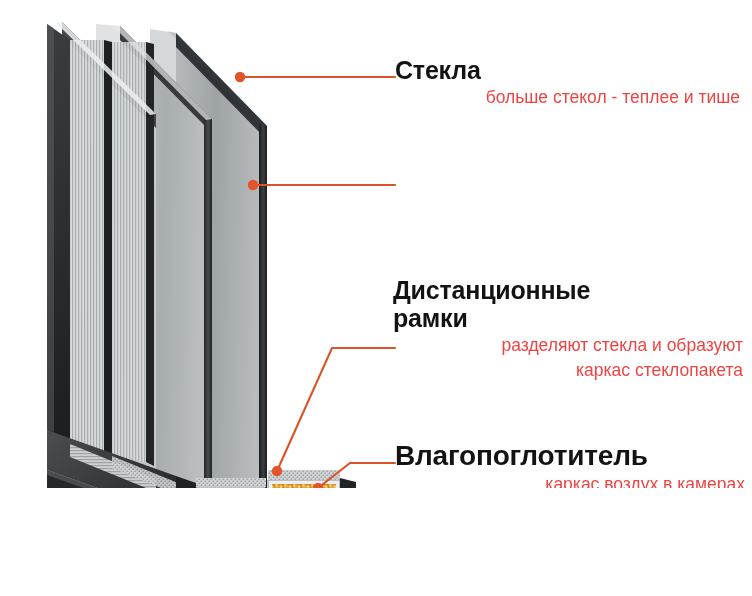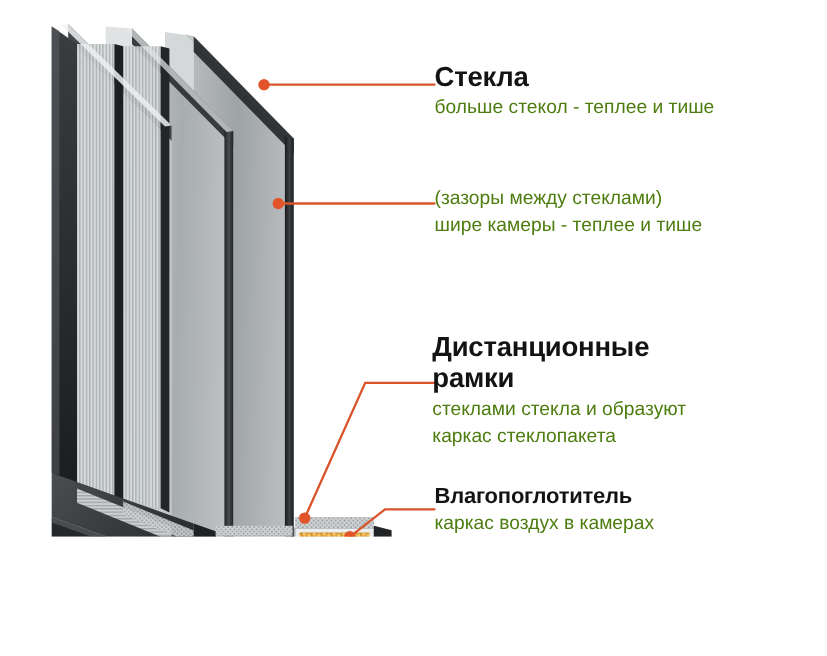--- a/index.html
+++ b/index.html
@@ -38,32 +38,33 @@
     font-size: 25px;
     line-height: 1.12;
     letter-spacing: -0.2px;
     color: #131313;
     white-space: pre-line;
   }
   .callout-sub {
     font-weight: normal;
     font-size: 17.5px;
     line-height: 1.45;
-    color: #4d7c0f;
+    color: #ef4444;
     white-space: pre-line;
     margin-top: 1px;
+    text-align: right;
   }
 
   #callout-glass     { left: 395px; top: 56px;  width: 345px; }
   #callout-chambers  { left: 395px; top: 166px; width: 345px; }
-  #callout-spacers   { left: 393px; top: 276px; width: 350px; margin-top: 26px; }
+  #callout-spacers   { left: 393px; top: 276px; width: 350px; }
   #callout-desiccant { left: 395px; top: 440px; width: 350px; }
   #callout-sealant   { left: 395px; top: 504px; width: 350px; }
 
-  #callout-desiccant .callout-title { font-size: 20px; }
+  #callout-desiccant .callout-title { font-size: 28px; }
   #callout-sealant   .callout-title { font-size: 24px; }
 </style>
 </head>
 <body>
 
 <div id="page">
 
   <svg id="diagram" viewBox="0 0 400 596" width="400" height="596" xmlns="http://www.w3.org/2000/svg">
     <defs>
 
@@ -216,28 +217,26 @@
       <circle cx="290" cy="524" r="5.2"></circle>
     </g>
   </svg>
 
   <div class="callout" id="callout-glass">
     <div class="callout-title">Стекла</div>
     <div class="callout-sub">больше стекол - теплее и тише</div>
   </div>
 
   <div class="callout" id="callout-chambers">
-    <div class="callout-sub">(зазоры между стеклами)
-шире камеры - теплее и тише</div>
   </div>
 
   <div class="callout" id="callout-spacers">
     <div class="callout-title">Дистанционные
 рамки</div>
-    <div class="callout-sub">стеклами стекла и образуют
+    <div class="callout-sub">разделяют стекла и образуют
 каркас стеклопакета</div>
   </div>
 
   <div class="callout" id="callout-desiccant">
     <div class="callout-title">Влагопоглотитель</div>
     <div class="callout-sub">каркас воздух в камерах</div>
   </div>
 
   <div class="callout" id="callout-sealant">
     <div class="callout-title">Герметик</div>

